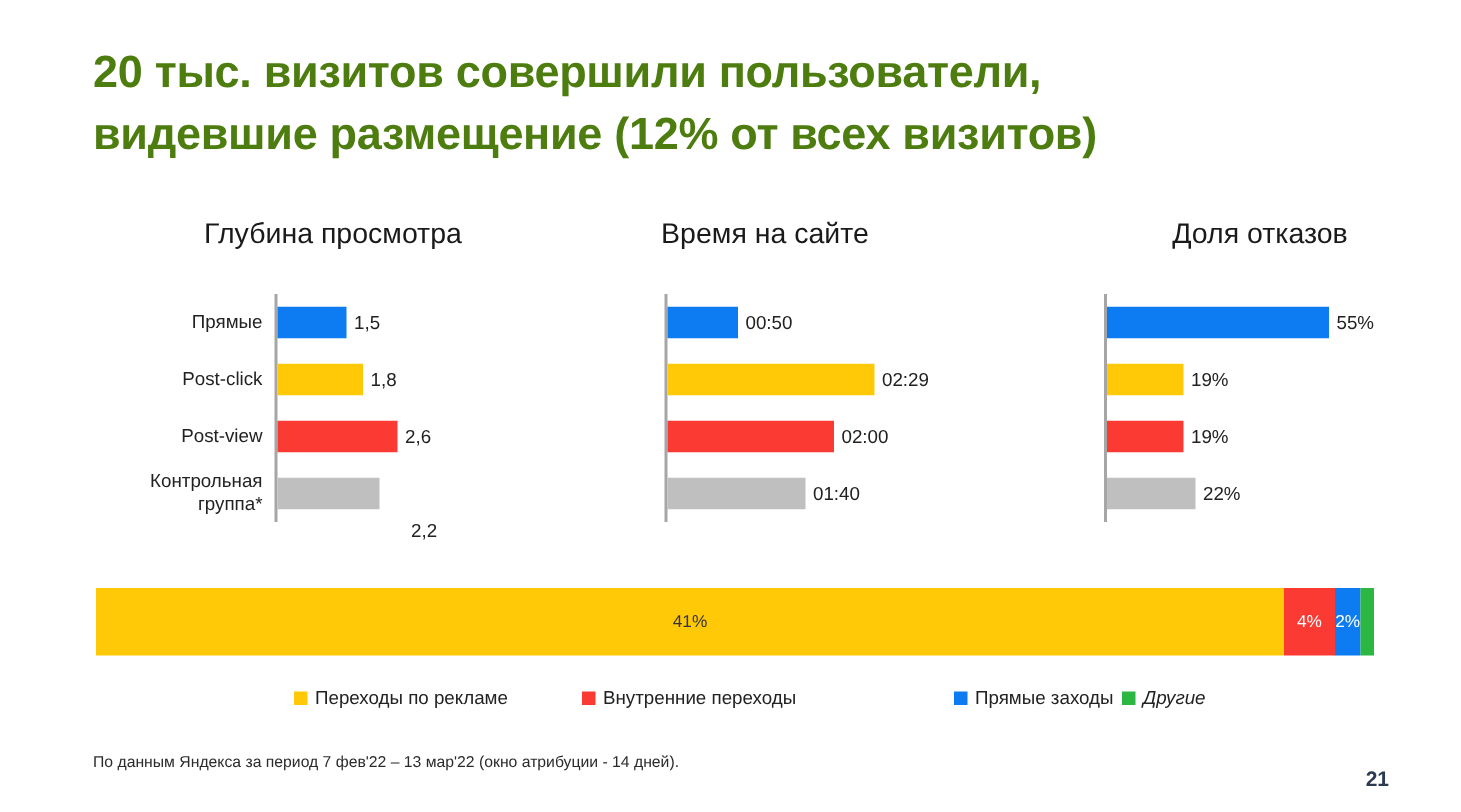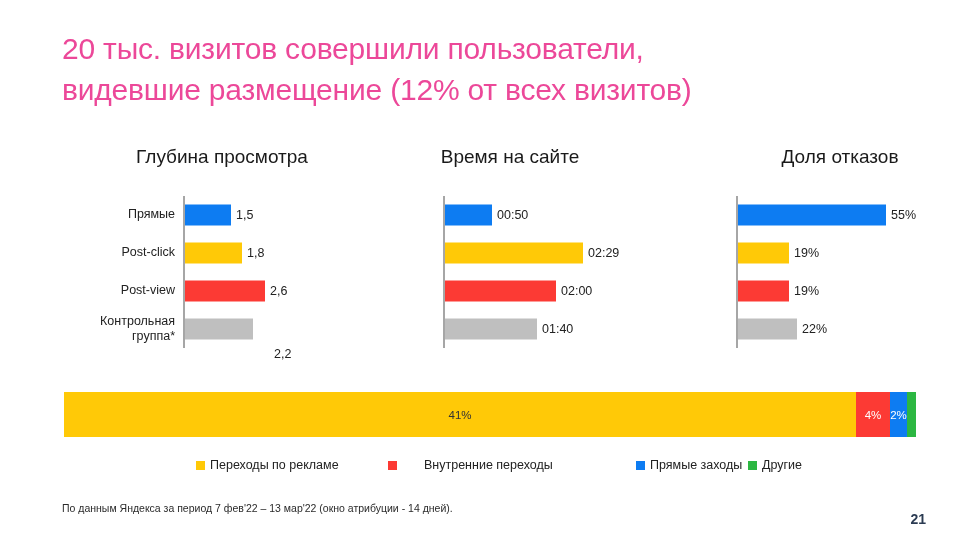--- a/index.html
+++ b/index.html
@@ -6,22 +6,22 @@
   body{
     width:974px;height:541px;background:#ffffff;
     font-family:"Liberation Sans","DejaVu Sans",sans-serif;
     color:#1a1a1a;overflow:hidden;position:relative;
   }
   .slide{position:relative;width:974px;height:541px;}
 
   
   .title{
     position:absolute;left:62px;top:28px;width:880px;
-    font-size:30px;font-weight:normal;line-height:1.38;
-    letter-spacing:-0.2px;color:#ec4899;
+    font-size:30px;font-weight:bold;line-height:1.38;
+    letter-spacing:-0.2px;color:#4d7c0f;
   }
   .title .line{display:block;white-space:nowrap;}
 
   
   .charts{
     position:absolute;left:0;top:146px;width:974px;height:212px;
   }
   .panel{position:absolute;top:0;height:212px;}
   .panel-title{
     position:absolute;top:0;left:0;width:100%;
@@ -189,29 +189,29 @@
     <div class="seg" style="left:792px;width:34px;background:#FC3A34;">4%</div>
     <div class="seg" style="left:826px;width:17px;background:#0D7CF2;">2%</div>
     <div class="seg" style="left:843px;width:9px;background:#2CB742;"></div>
   </div>
 
   <div class="legend">
     <div class="legend-item" style="left:196px;">
       <span class="swatch" style="background:#FFC907;"></span>
       <span>Переходы по рекламе</span>
     </div>
-    <div class="legend-item" style="left:388px;gap:22px;">
+    <div class="legend-item" style="left:388px;">
       <span class="swatch" style="background:#FC3A34;"></span>
       <span>Внутренние переходы</span>
     </div>
     <div class="legend-item" style="left:588px;padding-left:48px;">
       <span class="swatch" style="background:#0D7CF2;"></span>
       <span>Прямые заходы</span>
     </div>
-    <div class="legend-item" style="left:748px;">
+    <div class="legend-item" style="left:748px;font-style:italic;">
       <span class="swatch" style="background:#2CB742;"></span>
       <span>Другие</span>
     </div>
   </div>
 
   <div class="footnote">
     <span>По данным Яндекса за период 7 фев'22 – 13 мар'22 (окно атрибуции - 14 дней).</span>
   </div>
 
   <div class="page-num">21</div>

